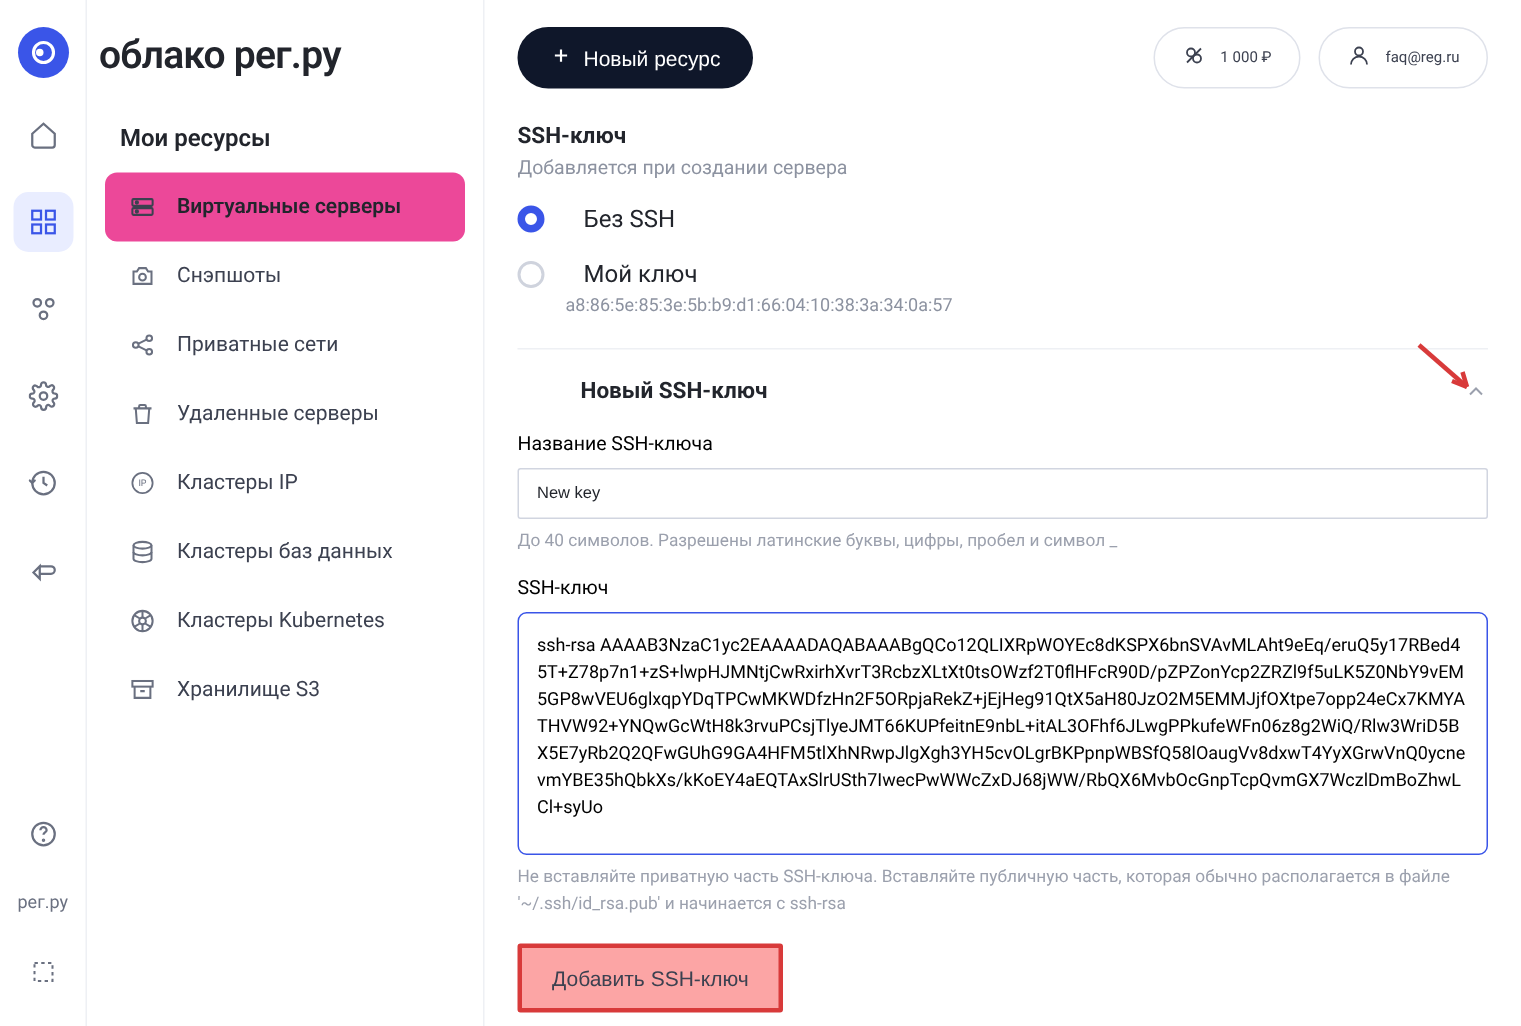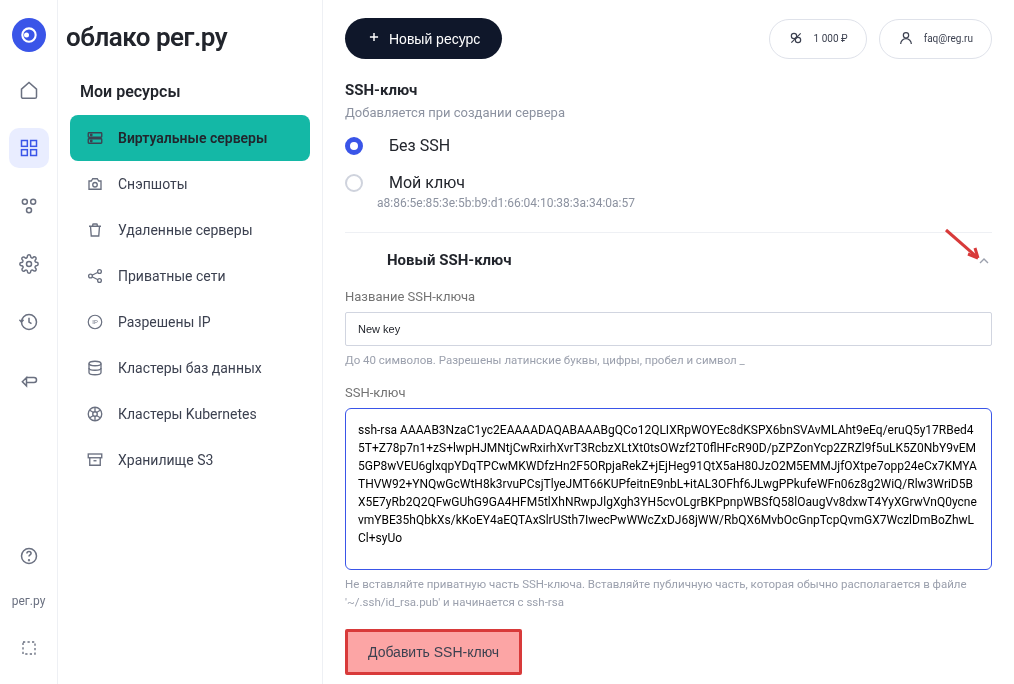--- a/index.html
+++ b/index.html
@@ -13,42 +13,42 @@
 .rail-item.active { background: #e9edff; color: #3a55e8; }
 .rail-spacer { flex: 1; }
 .rail-bottom { margin-bottom: 16px; color:#6a7080; font-size:12px; display:flex; flex-direction:column; align-items:center; gap:20px; }
 
 
 .sidebar { width: 265px; border-right: 1px solid #eef0f4; padding: 22px 0 0 0; }
 .brand { font-size: 26px; font-weight: 600; padding-left: 8px; margin-bottom: 30px; letter-spacing: -0.5px; }
 .section-title { font-size: 16px; font-weight: 600; padding: 0 22px 14px; }
 .nav { padding: 0 12px; }
 .nav-item { display: flex; align-items: center; gap: 14px; padding: 14px 16px; border-radius: 8px; color: #3c4150; cursor: pointer; font-size: 14px; }
-.nav-item.active { background: #14b8a6; font-weight: 600; color: #22252c; }
+.nav-item.active { background: #ec4899; font-weight: 600; color: #22252c; }
 .nav-ico { width: 18px; height: 18px; color: #6a7080; flex-shrink: 0; }
 .nav-item.active .nav-ico { color: #3c4150; }
 
 
 .main { flex: 1; padding: 18px 22px 0 22px; display: flex; flex-direction: column; overflow: hidden; position: relative; }
 .topbar { display: flex; align-items: center; justify-content: space-between; margin-bottom: 22px; }
 .btn-primary { background: #0f172a; color: #fff; border: none; border-radius: 999px; padding: 12px 22px; font-size: 14px; font-weight: 500; display: flex; align-items: center; gap: 8px; cursor: pointer; }
 .pill { border: 1px solid #dfe2ea; border-radius: 999px; padding: 10px 18px; display: flex; align-items: center; gap: 10px; font-size: 10px; color: #3c4150; cursor: pointer; background:#fff; }
 .top-right { display: flex; gap: 12px; }
 
 .h2 { font-size: 15px; font-weight: 700; margin-bottom: 6px; }
 .sub { font-size: 13px; color: #8c92a0; margin-bottom: 16px; }
 
 .radio-row { display: flex; align-items: center; gap: 26px; margin-bottom: 10px; }
 .radio { width: 18px; height: 18px; border-radius: 50%; border: 2px solid #cfd3dd; display: inline-block; position: relative; }
 .radio.checked { border-color: #3a55e8; border-width: 5px; }
 .fp { font-size: 12px; color: #8c92a0; margin-left: 32px; margin-top: -6px; }
 
 .divider { border: none; border-top: 1px solid #eef0f4; margin: 22px 0 18px; }
 .collapse-row { display:flex; justify-content:space-between; align-items:center; margin-bottom:14px;margin-left:42px; }
-.label { font-size: 13px; color: #737373; margin-bottom: 8px; }
+.label { font-size: 13px; color: #000000; margin-bottom: 8px; }
 .input { width: 100%; border: 1px solid #d1d5e0; border-radius: 2px; padding: 10px 12px; font-size: 11px; outline: none; }
 .helper { font-size: 11.5px; color: #9ba0ad; margin-top: 6px; line-height: 1.5; }
 .textarea { width: 100%; border: 1px solid #3a55e8; border-radius: 6px; padding: 12px; font-size: 12px; font-family: inherit; line-height: 1.5; resize: none; height: 162px; outline: none; word-break: break-all; }
 .btn-outline { border: 3px solid #d83a3a; background: #fca5a5; padding: 12px 20px; font-size: 14px; cursor: pointer; border-radius: 2px; color: #3c4150; }
 
 .arrow-annot { position: absolute; right: 26px; top: 226px; color: #d83a3a; pointer-events: none; }
 </style>
 </head>
 <body>
 
@@ -132,39 +132,39 @@
       </div>
       <div class="nav-item">
         <span class="nav-ico"><svg width="18" height="18" viewBox="0 0 24 24" fill="none" stroke="currentColor" stroke-width="1.8">
               <path d="M4 8h3l2-3h6l2 3h3v11H4z"></path>
               <circle cx="12" cy="13" r="3"></circle>
             </svg></span>
         <span>Снэпшоты</span>
       </div>
       <div class="nav-item">
         <span class="nav-ico"><svg width="18" height="18" viewBox="0 0 24 24" fill="none" stroke="currentColor" stroke-width="1.8">
-              <path d="M4 7h16M9 7V5a1 1 0 011-1h4a1 1 0 011 1v2M6 7l1 13h10l1-13"></path>
-            </svg></span>
-        <span>Удаленные серверы</span>
-      </div>
-      <div class="nav-item">
-        <span class="nav-ico"><svg width="18" height="18" viewBox="0 0 24 24" fill="none" stroke="currentColor" stroke-width="1.8">
               <circle cx="6" cy="12" r="2.5"></circle>
               <circle cx="18" cy="6" r="2.5"></circle>
               <circle cx="18" cy="18" r="2.5"></circle>
               <path d="M8 11l8-4M8 13l8 4"></path>
             </svg></span>
         <span>Приватные сети</span>
       </div>
       <div class="nav-item">
+        <span class="nav-ico"><svg width="18" height="18" viewBox="0 0 24 24" fill="none" stroke="currentColor" stroke-width="1.8">
+              <path d="M4 7h16M9 7V5a1 1 0 011-1h4a1 1 0 011 1v2M6 7l1 13h10l1-13"></path>
+            </svg></span>
+        <span>Удаленные серверы</span>
+      </div>
+      <div class="nav-item">
         <span class="nav-ico"><svg width="18" height="18" viewBox="0 0 24 24" fill="none" stroke="currentColor" stroke-width="1.6">
               <circle cx="12" cy="12" r="9"></circle>
               <text x="12" y="15" text-anchor="middle" font-size="8" fill="currentColor" stroke="none">IP</text>
             </svg></span>
-        <span>Разрешены IP</span>
+        <span>Кластеры IP</span>
       </div>
       <div class="nav-item">
         <span class="nav-ico"><svg width="18" height="18" viewBox="0 0 24 24" fill="none" stroke="currentColor" stroke-width="1.8">
               <ellipse cx="12" cy="6" rx="8" ry="3"></ellipse>
               <path d="M4 6v12c0 1.7 3.6 3 8 3s8-1.3 8-3V6"></path>
               <path d="M4 12c0 1.7 3.6 3 8 3s8-1.3 8-3"></path>
             </svg></span>
         <span>Кластеры баз данных</span>
       </div>
       <div class="nav-item">

